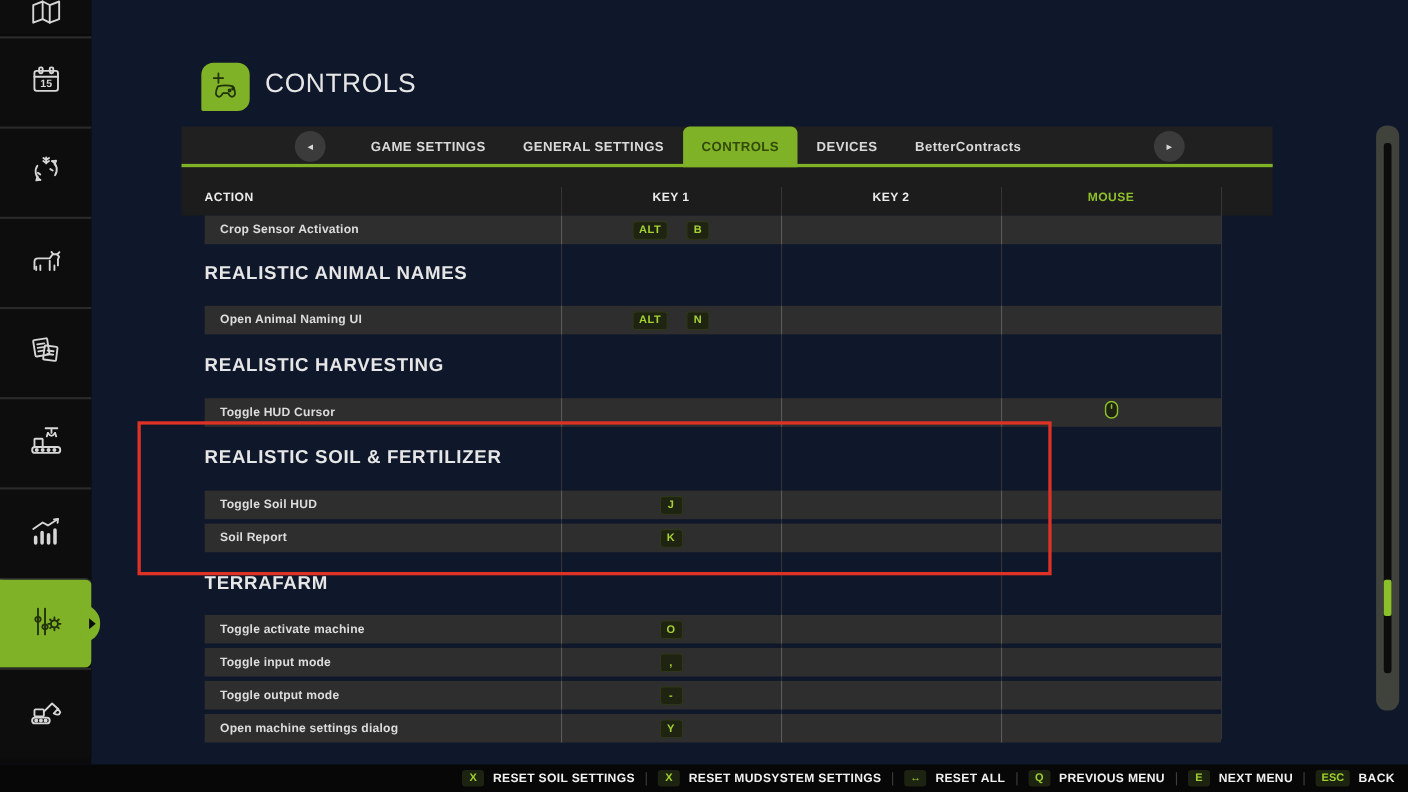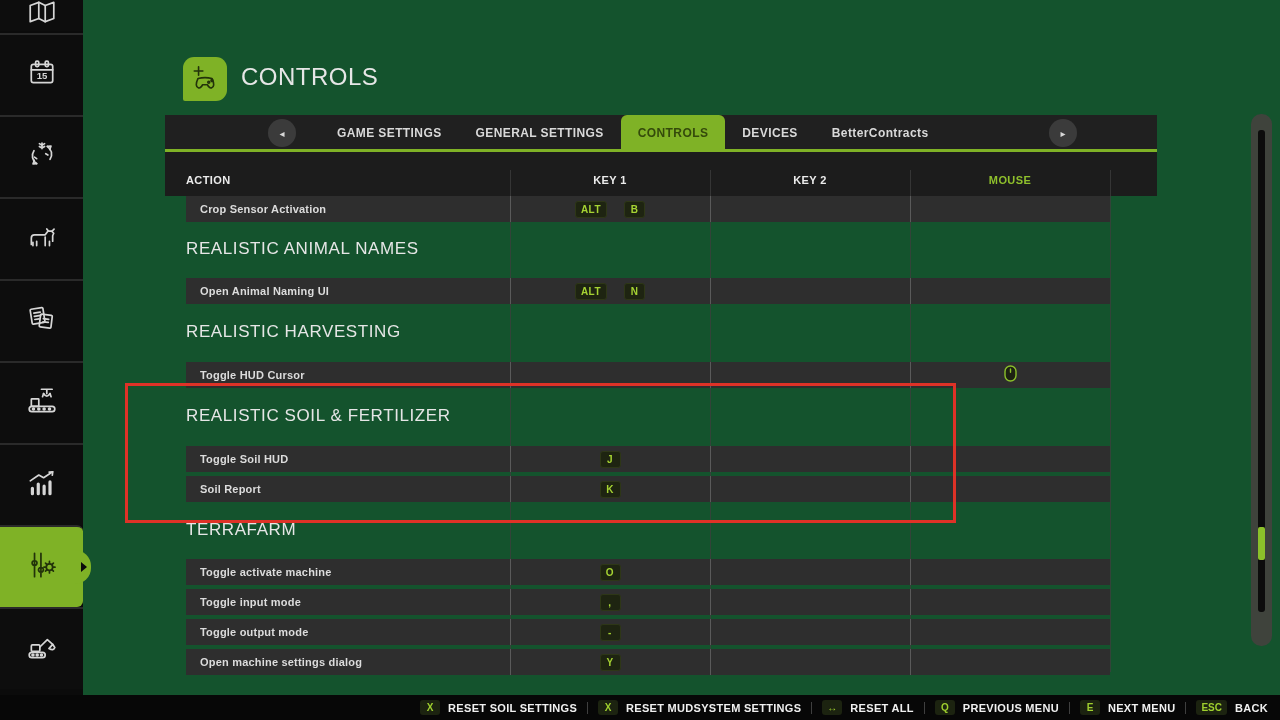--- a/index.html
+++ b/index.html
@@ -1,16 +1,16 @@
 <!DOCTYPE html>
 <html><head>
 <meta charset="utf-8">
 <style>
   html,body{margin:0;padding:0;background:#000;}
-  .screen{position:relative;width:1280px;height:720px;background:#14532d;overflow:hidden;
+  .screen{position:relative;width:1280px;height:720px;background:#0f172a;overflow:hidden;
           font-family:"Liberation Sans",sans-serif;-webkit-font-smoothing:antialiased;}
 
   
   .sidebar{position:absolute;left:0;top:0;width:83px;height:695px;background:#0b0b0b;}
   .side-item{position:absolute;left:0;width:83px;height:82px;display:flex;align-items:center;
              justify-content:center;border-top:2px solid #2a2a2a;box-sizing:border-box;background:#0d0d0d;}
   .side-item.partial{height:31px;border-top:none;overflow:hidden;align-items:flex-end;}
   .side-item svg{stroke:#d6d6d6;fill:none;stroke-width:1.6;stroke-linecap:round;stroke-linejoin:round;}
   .side-item.active{background:#7fb226;border-radius:0 6px 6px 0;}
   .side-item.active svg{stroke:#22320a;}
@@ -38,21 +38,21 @@
 
   
   .thead-strip{position:absolute;left:165px;top:152px;width:992px;height:44px;background:#1c1c1c;}
   .col-h{position:absolute;top:174px;font-size:11px;font-weight:bold;color:#ececec;letter-spacing:.4px;z-index:2;}
   .col-h.c0{left:186px;}
   .col-h.center{width:200px;text-align:center;}
   .col-h.mouse{color:#8fc02c;}
 
   
   .col-line{position:absolute;top:170px;bottom:48px;width:1px;background:#3d3d3d;opacity:.75;z-index:0;}
-  .section-heading{position:absolute;left:186px;font-size:17px;font-weight:400;color:#e6e6e6;
+  .section-heading{position:absolute;left:186px;font-size:17px;font-weight:700;color:#e6e6e6;
                    letter-spacing:.6px;z-index:1;}
   .trow{position:absolute;left:186px;width:924px;height:26px;background:#2e2e2e;z-index:1;}
   .trow .sep{position:absolute;top:0;width:1px;height:26px;background:#5a5a5a;}
   .trow .action{position:absolute;left:14px;top:0;height:26px;line-height:26px;font-size:11px;
                 font-weight:bold;color:#dcdcdc;letter-spacing:.2px;}
   .keycell{position:absolute;top:0;height:26px;width:200px;display:flex;align-items:center;
            justify-content:center;gap:17px;}
   .kbd{background:#1e2411;border:1px solid #2e3717;border-radius:3px;color:#a6d333;font-size:10px;
        font-weight:bold;padding:2px 5px;min-width:9px;text-align:center;letter-spacing:.5px;}
 

